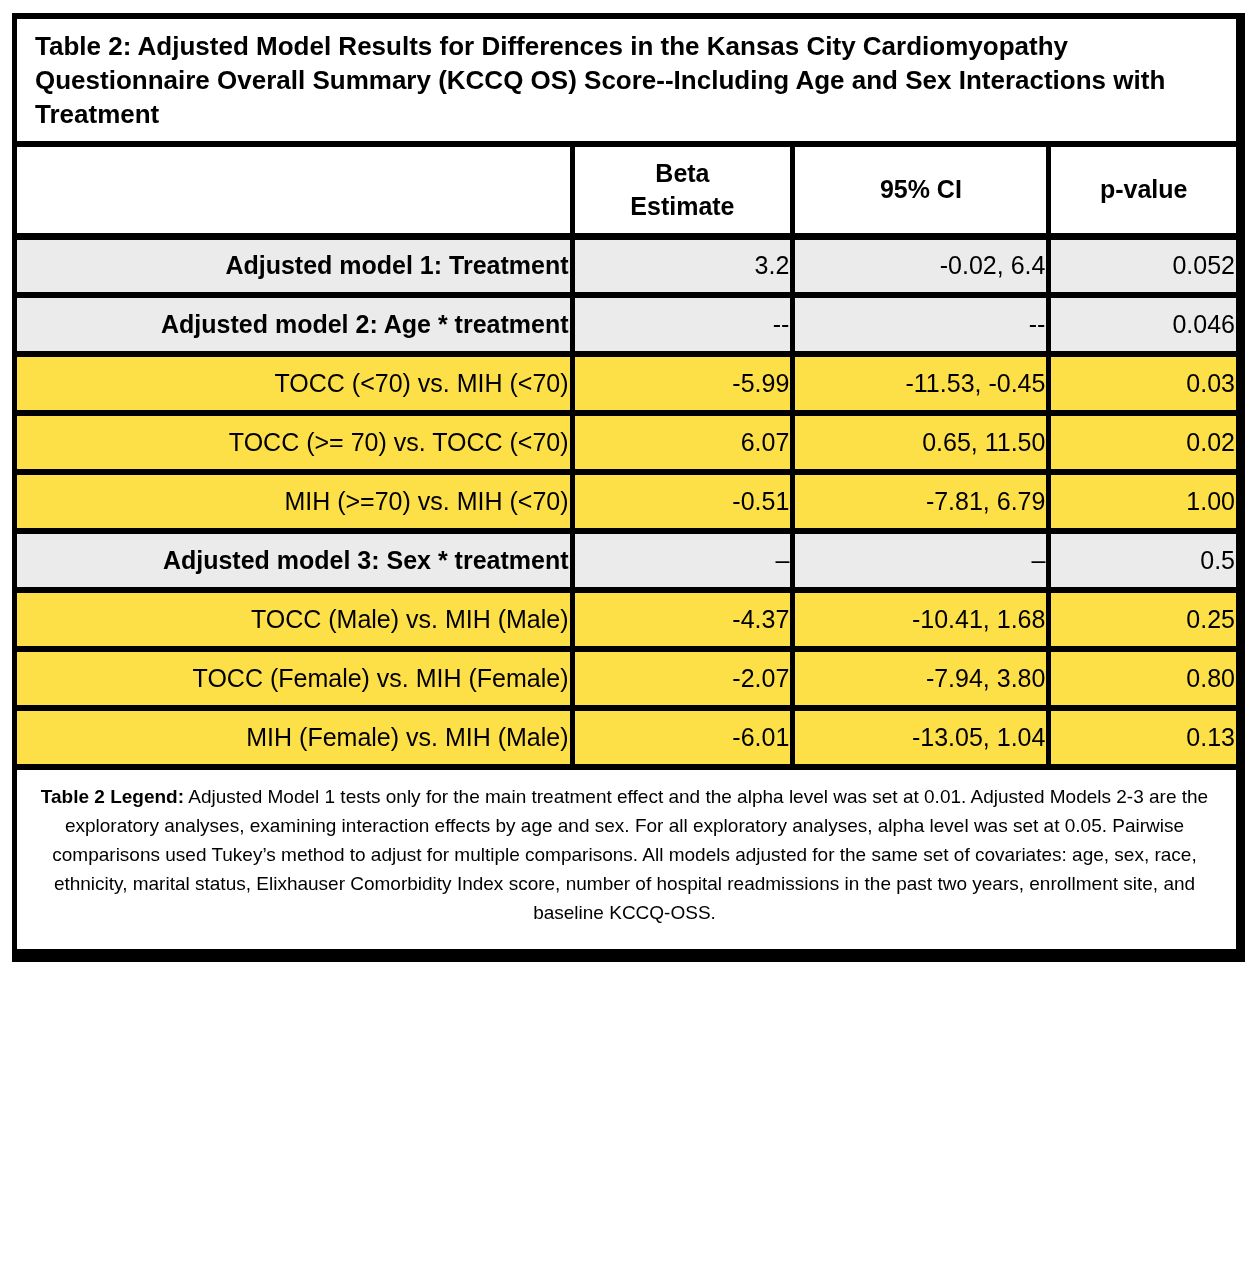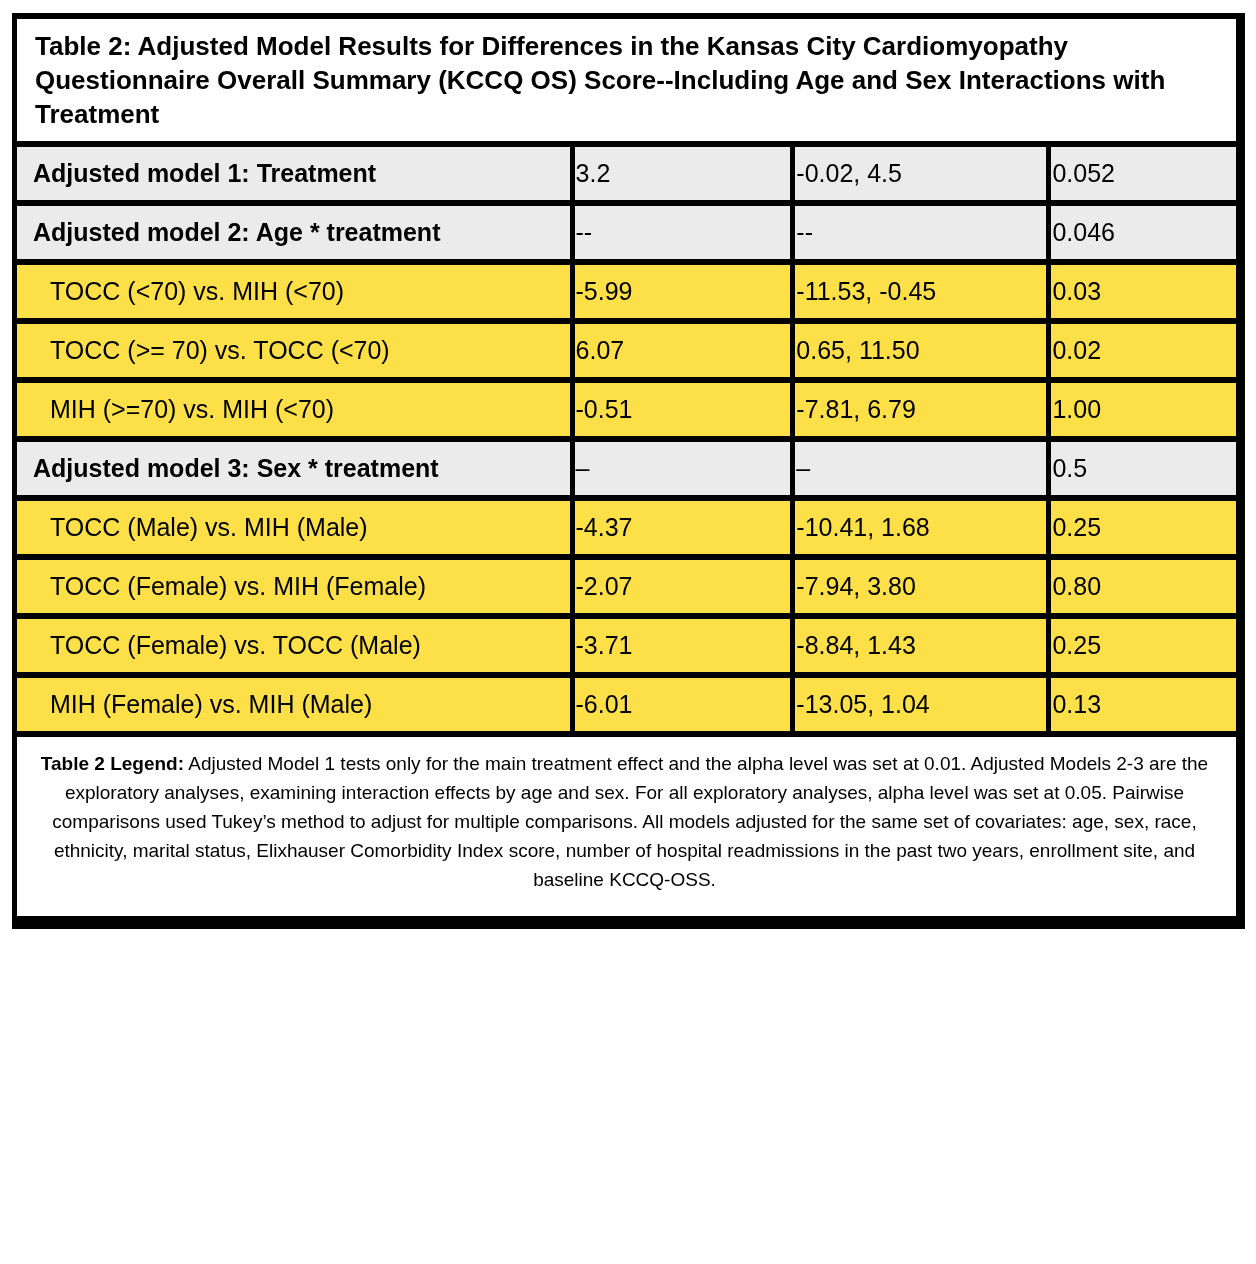--- a/index.html
+++ b/index.html
@@ -54,25 +54,25 @@
     white-space: pre-line;
     line-height: 33px;
   }
   
   tr.body-row td {
     height: 59px;
     font-size: 25px;
     background: #fde047;
   }
   tr.body-row td.label {
-    text-align: left;
+    text-align: right;
     padding-left: 33px;
   }
   tr.body-row td.num {
-    text-align: left;
+    text-align: right;
   }
   tr.model-row td {
     background: #ebebeb;
   }
   tr.model-row td.label {
     font-weight: bold;
     padding-left: 16px;
   }
   
   tr.legend-row td {
@@ -95,25 +95,32 @@
       <col style="width:219px">
       <col style="width:254px">
       <col style="width:190px">
     </colgroup>
 
     <tbody>
         <tr class="title-row">
       <td colspan="4">Table 2: Adjusted Model Results for Differences in the Kansas City Cardiomyopathy Questionnaire Overall Summary (KCCQ OS) Score--Including Age and Sex Interactions with Treatment</td>
     </tr>
 
+    <tr class="header-row">
+      <td class="label"></td>
+      <td>Beta
+Estimate</td>
+      <td>95% CI</td>
+      <td>p-value</td>
+    </tr>
 
     <tr class="body-row model-row">
       <td class="label">Adjusted model 1: Treatment</td>
       <td class="num">3.2</td>
-      <td class="num">-0.02, 4.5</td>
+      <td class="num">-0.02, 6.4</td>
       <td class="num">0.052</td>
     </tr>
 
     <tr class="body-row model-row">
       <td class="label">Adjusted model 2: Age * treatment</td>
       <td class="num">--</td>
       <td class="num">--</td>
       <td class="num">0.046</td>
     </tr>
 
@@ -153,26 +160,20 @@
       <td class="num">0.25</td>
     </tr>
 
     <tr class="body-row">
       <td class="label">TOCC (Female) vs. MIH (Female)</td>
       <td class="num">-2.07</td>
       <td class="num">-7.94, 3.80</td>
       <td class="num">0.80</td>
     </tr>
 
-    <tr class="body-row">
-      <td class="label">TOCC (Female) vs. TOCC (Male)</td>
-      <td class="num">-3.71</td>
-      <td class="num">-8.84, 1.43</td>
-      <td class="num">0.25</td>
-    </tr>
 
     <tr class="body-row">
       <td class="label">MIH (Female) vs. MIH (Male)</td>
       <td class="num">-6.01</td>
       <td class="num">-13.05, 1.04</td>
       <td class="num">0.13</td>
     </tr>
 
     <tr class="legend-row">
       <td colspan="4"><span class="bold">Table 2 Legend:</span><span> Adjusted Model 1 tests only for the main treatment effect and the alpha level was set at 0.01. Adjusted Models 2-3 are the exploratory analyses, examining interaction effects by age and sex. For all exploratory analyses, alpha level was set at 0.05. Pairwise comparisons used Tukey’s method to adjust for multiple comparisons. All models adjusted for the same set of covariates: age, sex, race, ethnicity, marital status, Elixhauser Comorbidity Index score, number of hospital readmissions in the past two years, enrollment site, and baseline KCCQ-OSS.</span></td>

